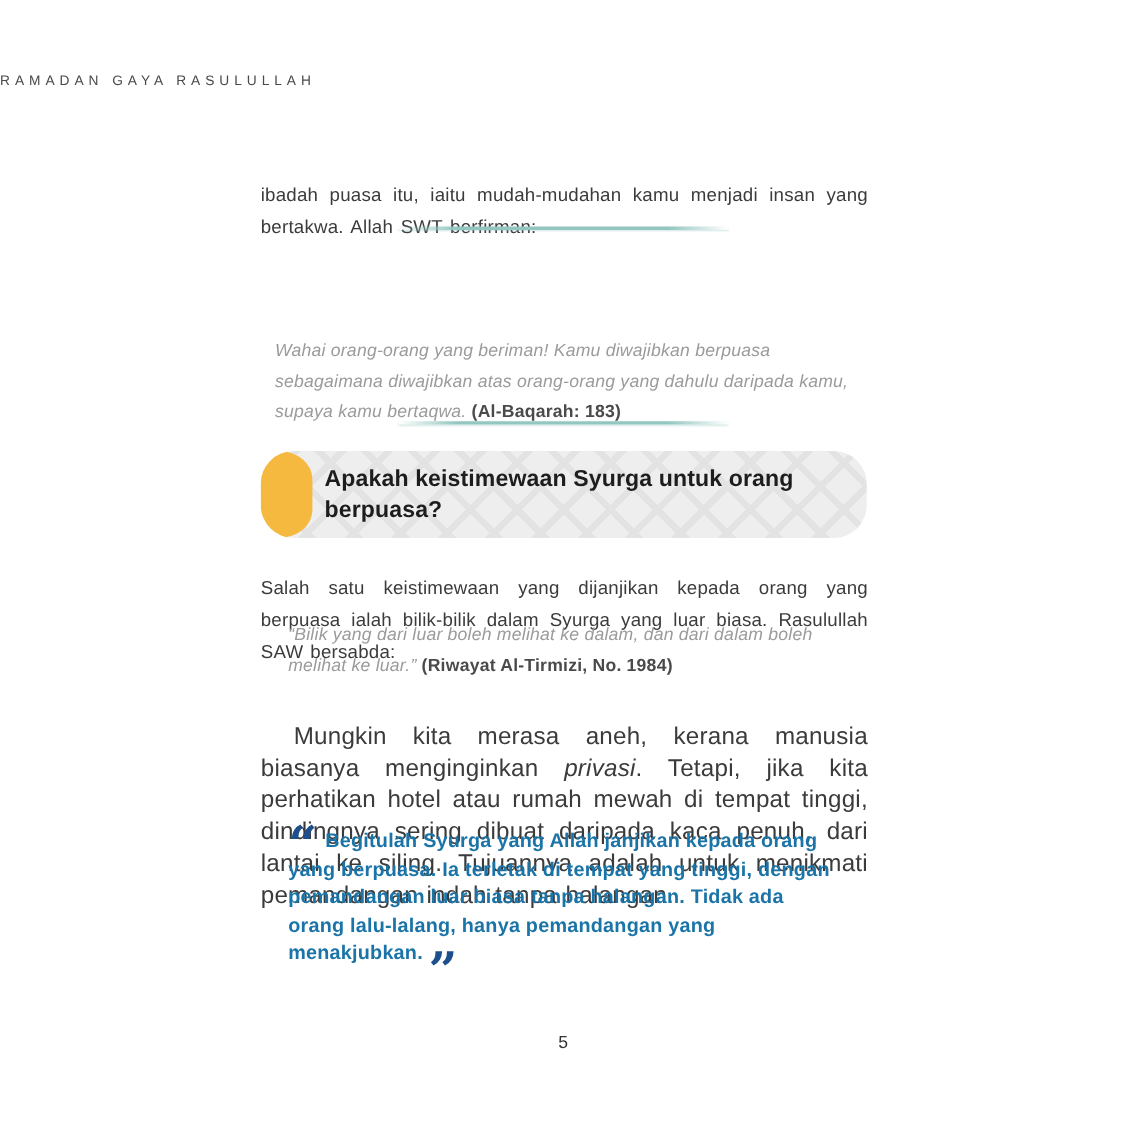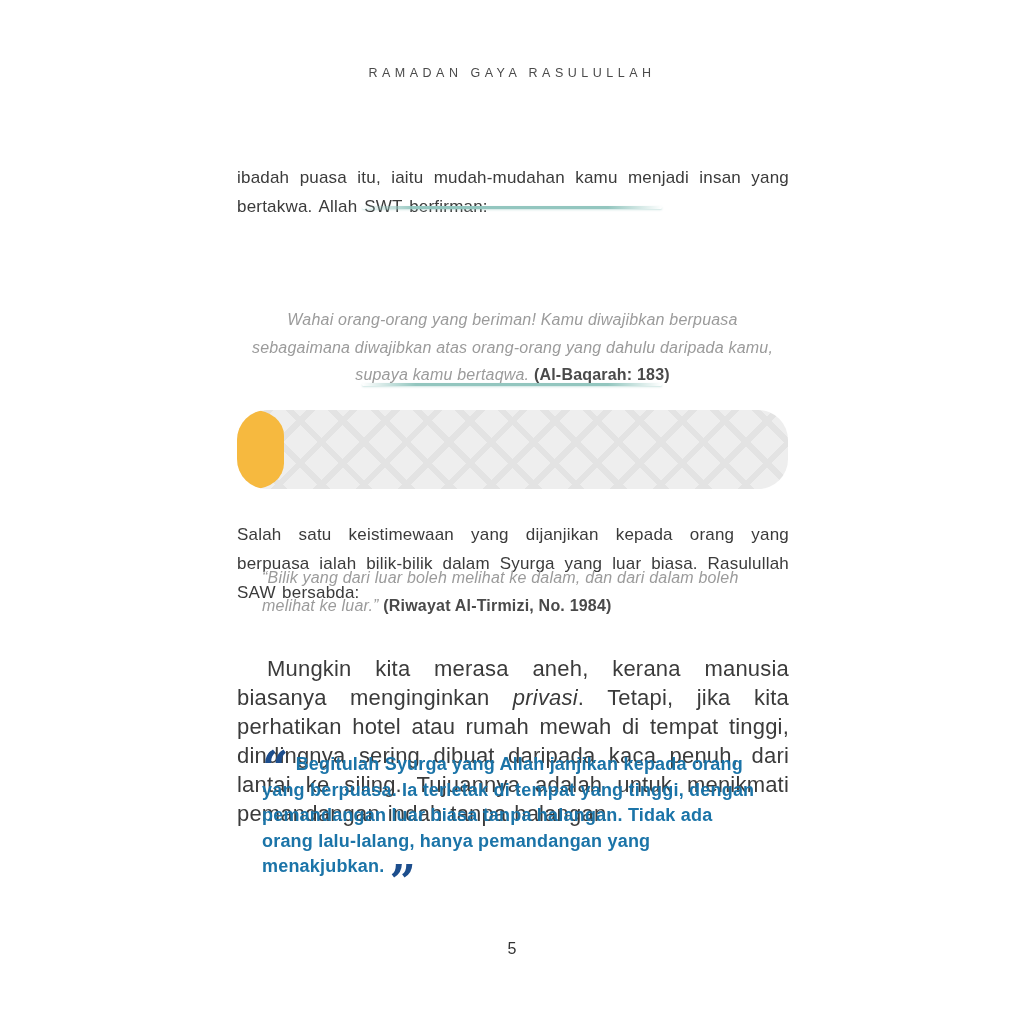--- a/index.html
+++ b/index.html
@@ -2,21 +2,21 @@
 <html><head>
 <meta charset="utf-8">
 <style>
   html,body{margin:0;padding:0;background:#ffffff;}
   .page{
     position:relative;width:1024px;height:1024px;background:#ffffff;overflow:hidden;
     font-family:"Liberation Sans","DejaVu Sans",sans-serif;color:#3b3b3b;
   }
   
   .running-header{
-    position:absolute;top:66px;left:0;width:1024px;text-align:center;
+    position:absolute;top:66px;left:0;width:1024px;text-align:left;
     font-size:12.5px;letter-spacing:4.5px;color:#4a4a4a;font-weight:400;
   }
   
   .intro{
     position:absolute;top:146px;left:237px;width:552px;
     font-size:17px;line-height:29px;text-align:justify;color:#3b3b3b;
     letter-spacing:.2px;word-spacing:2px;
   }
   
   .divider{
@@ -27,21 +27,21 @@
   .divider-top{top:206px;}
   .divider-bottom{top:383px;}
   
   .arabic{
     position:absolute;top:212px;left:237px;width:552px;
     direction:rtl;text-align:center;color:#1c1c1c;
     font-family:"DejaVu Sans",sans-serif;font-size:27px;line-height:44px;
   }
   
   .translation{
-    position:absolute;top:306px;left:250px;width:525px;text-align:center;
+    position:absolute;top:306px;left:250px;width:525px;text-align:left;
     font-style:italic;color:#9b9b9b;font-size:16px;line-height:27.5px;letter-spacing:.2px;
   }
   .translation .ref{font-style:normal;font-weight:bold;color:#4a4a4a;}
   
   .section-box{
     position:absolute;top:410px;left:237px;width:551px;height:79px;
     border-radius:30px;overflow:hidden;
     background-color:#eeeeee;
     background-image:
       repeating-linear-gradient(45deg,#e3e3e3 0 6px,transparent 6px 30px),
@@ -105,20 +105,21 @@
   </div>
 
   <div class="translation">
     <span>Wahai orang-orang yang beriman! Kamu diwajibkan berpuasa sebagaimana diwajibkan atas orang-orang yang dahulu daripada kamu, supaya kamu bertaqwa. </span><span class="ref">(Al-Baqarah: 183)</span>
   </div>
 
   <div class="divider divider-bottom"></div>
 
   <div class="section-box">
     <div class="yellow-tab"></div>
+    <div class="section-heading">Apakah keistimewaan Syurga untuk orang berpuasa?</div>
   </div>
 
   <p class="para-lead">Salah satu keistimewaan yang dijanjikan kepada orang yang berpuasa ialah bilik-bilik dalam Syurga yang luar biasa. Rasulullah SAW bersabda:</p>
 
   <div class="hadith">
     <span>“Bilik yang dari luar boleh melihat ke dalam, dan dari dalam boleh melihat ke luar.” </span><span class="ref">(Riwayat Al-Tirmizi, No. 1984)</span>
   </div>
 
   <p class="para-body">
     <span>Mungkin kita merasa aneh, kerana manusia biasanya menginginkan </span><span class="em">privasi</span><span>. Tetapi, jika kita perhatikan hotel atau rumah mewah di tempat tinggi, dindingnya sering dibuat daripada kaca penuh, dari lantai ke siling. Tujuannya adalah untuk menikmati pemandangan indah tanpa halangan.</span>

